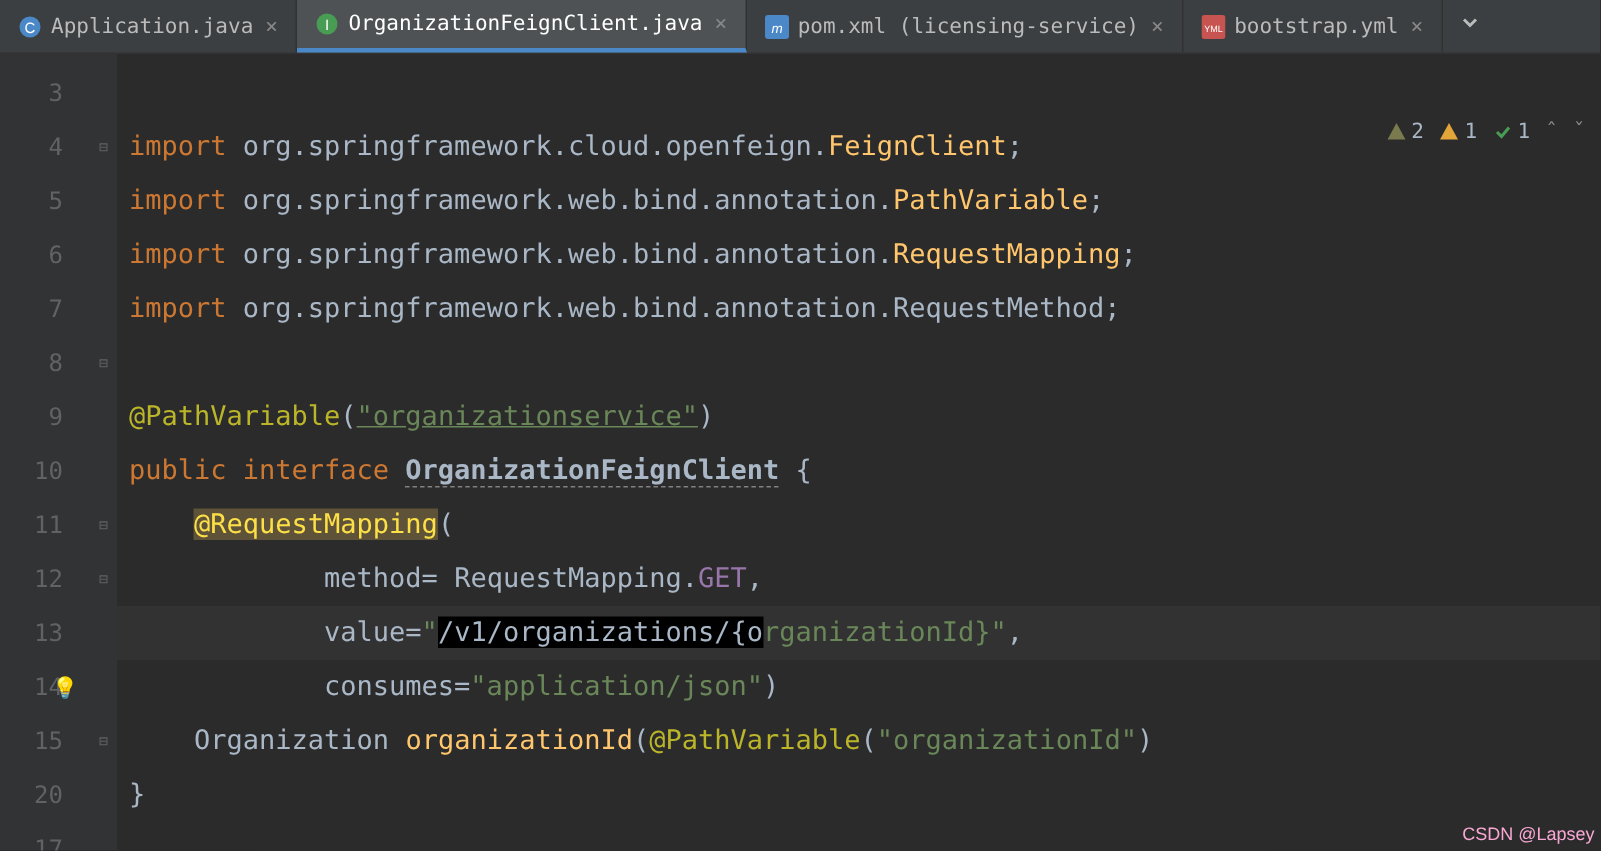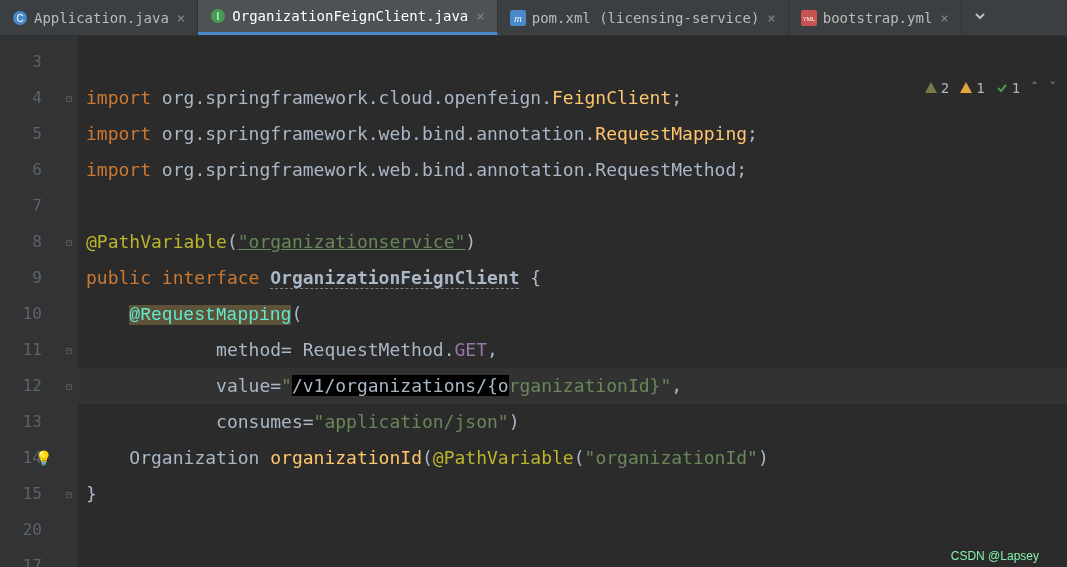--- a/index.html
+++ b/index.html
@@ -99,21 +99,21 @@
       line-height: 36px;
       white-space: pre;
       padding-left: 8px;
     }
     .kw { color: #cc7832; }
     .annot { color: #bbb529; }
     .str { color: #6a8759; }
     .fn { color: #ffc66d; }
     .field-static { color: #9876aa; }
     .link-str { color: #6a8759; text-decoration: underline; }
-    .annot-hi { color: #5eead4; background: #5e5339; font-family: Liberation Mono, monospace; }
+    .annot-hi { color: #fde047; background: #5e5339; }
     .cls-underline { border-bottom: 1px dashed #808080; font-weight: bold; }
     .selected { background: #000000; color: #a9b7c6; }
     .caret-line { background: #323232; }
     .bulb {
       position: absolute;
       left: 48px;
       width: 16px;
       height: 16px;
       color: #ffc66d;
       font-size: 14px;
@@ -129,22 +129,22 @@
       z-index: 10;
     }
     .insp-item {
       display: flex;
       align-items: center;
       gap: 3px;
     }
     .watermark {
       position: absolute;
       bottom: 4px;
-      right: 28px;
-      color: #86efac;
+      right: 4px;
+      color: #f9a8d4;
       font-size: 12px;
       font-family: sans-serif;
       margin-top: 38px;
     }
   </style>
 </head>
 <body>
 
 <div class="tabs">
   <div class="tab">
@@ -252,27 +252,28 @@
         <span class="bulb" style="position:relative;left:-26px;top:0">💡</span>
       </div>
     <div class="fold-mark">⊟</div>
     <div class="fold-mark"></div>
     <div class="fold-mark"></div>
   </div>
 
   <div class="code">
     <div class="code-line"></div>
     <div class="code-line"><span class="kw">import</span><span> org.springframework.cloud.openfeign.</span><span class="fn">FeignClient</span><span>;</span></div>
+    <div class="code-line"><span class="kw">import</span><span> org.springframework.web.bind.annotation.</span><span class="fn">PathVariable</span><span>;</span></div>
     <div class="code-line"><span class="kw">import</span><span> org.springframework.web.bind.annotation.</span><span class="fn">RequestMapping</span><span>;</span></div>
     <div class="code-line"><span class="kw">import</span><span> org.springframework.web.bind.annotation.RequestMethod;</span></div>
     <div class="code-line"></div>
     <div class="code-line"><span></span><span class="annot">@PathVariable</span><span>(</span><span class="link-str">"organizationservice"</span><span>)</span></div>
     <div class="code-line"><span></span><span class="kw">public </span><span class="kw">interface </span><span class="cls-underline">OrganizationFeignClient</span><span> {</span></div>
     <div class="code-line"><span>    </span><span class="annot-hi">@RequestMapping</span><span>(</span></div>
-    <div class="code-line"><span>            method= </span><span>RequestMethod.</span><span class="field-static">GET</span><span>,</span></div>
+    <div class="code-line"><span>            method= </span><span>RequestMapping.</span><span class="field-static">GET</span><span>,</span></div>
     <div class="code-line caret-line"><span>            value=</span><span class="str">"</span><span class="selected">/v1/organizations/{o</span><span class="str">rganizationId}"</span><span>,</span></div>
     <div class="code-line"><span>            consumes=</span><span class="str">"application/json"</span><span>)</span></div>
     <div class="code-line"><span>    </span><span>Organization </span><span class="fn">organizationId</span><span>(</span><span class="annot">@PathVariable</span><span>(</span><span class="str">"organizationId"</span><span>)</span></div>
     <div class="code-line"><span></span><span>}</span></div>
   </div>
 </div>
 
 <div class="watermark">CSDN @Lapsey</div>
 
 </body></html>

